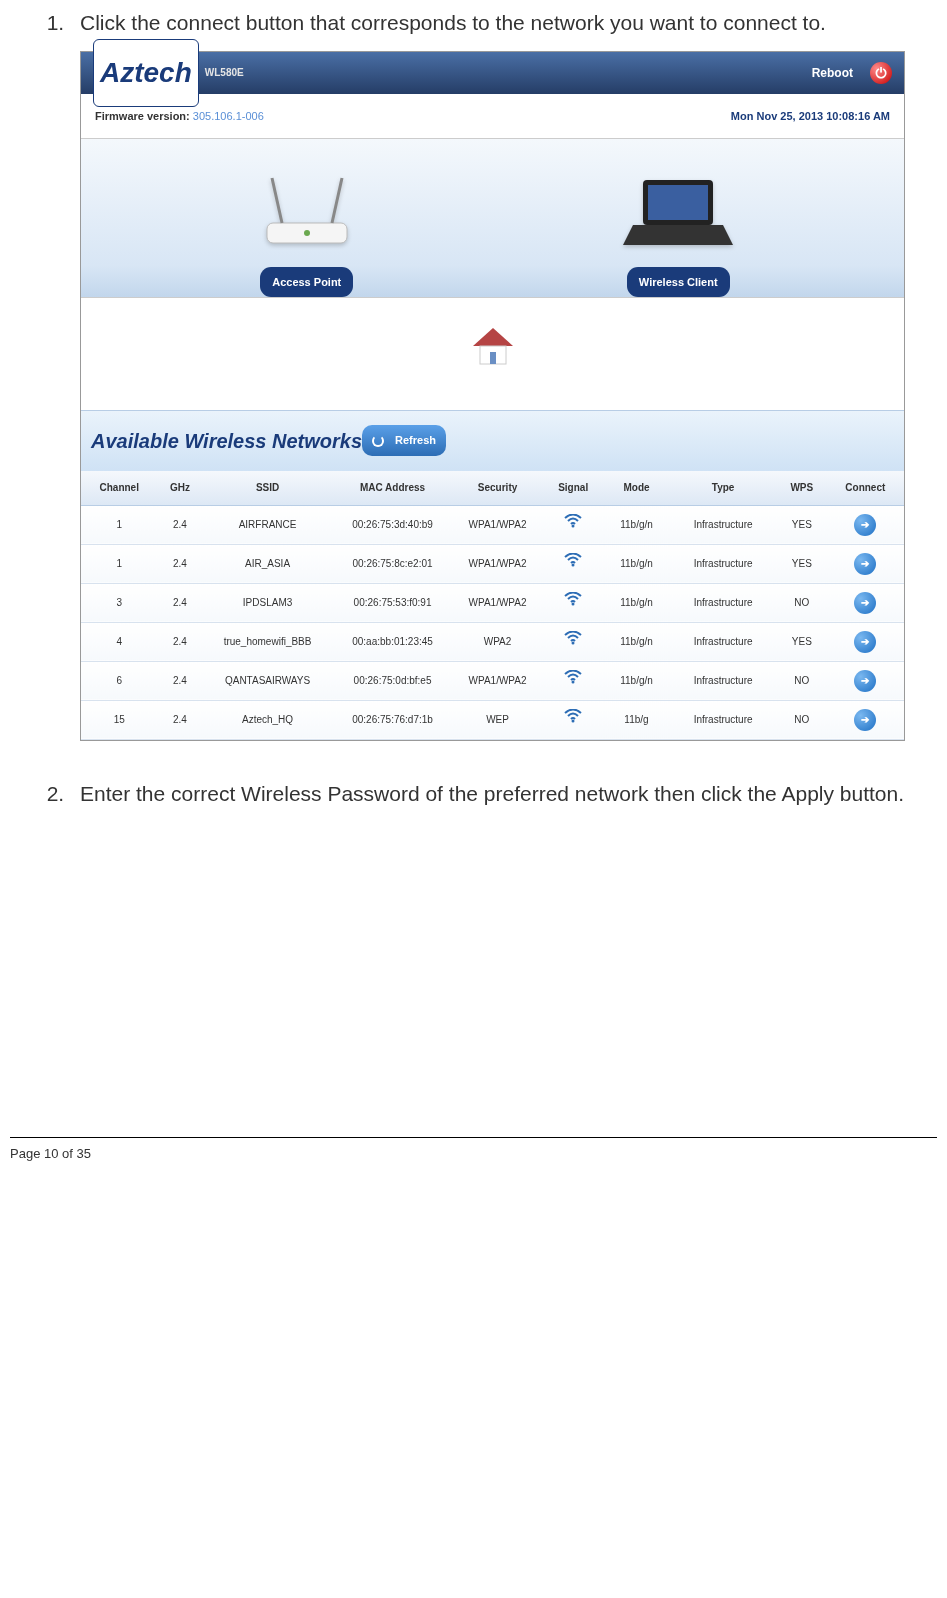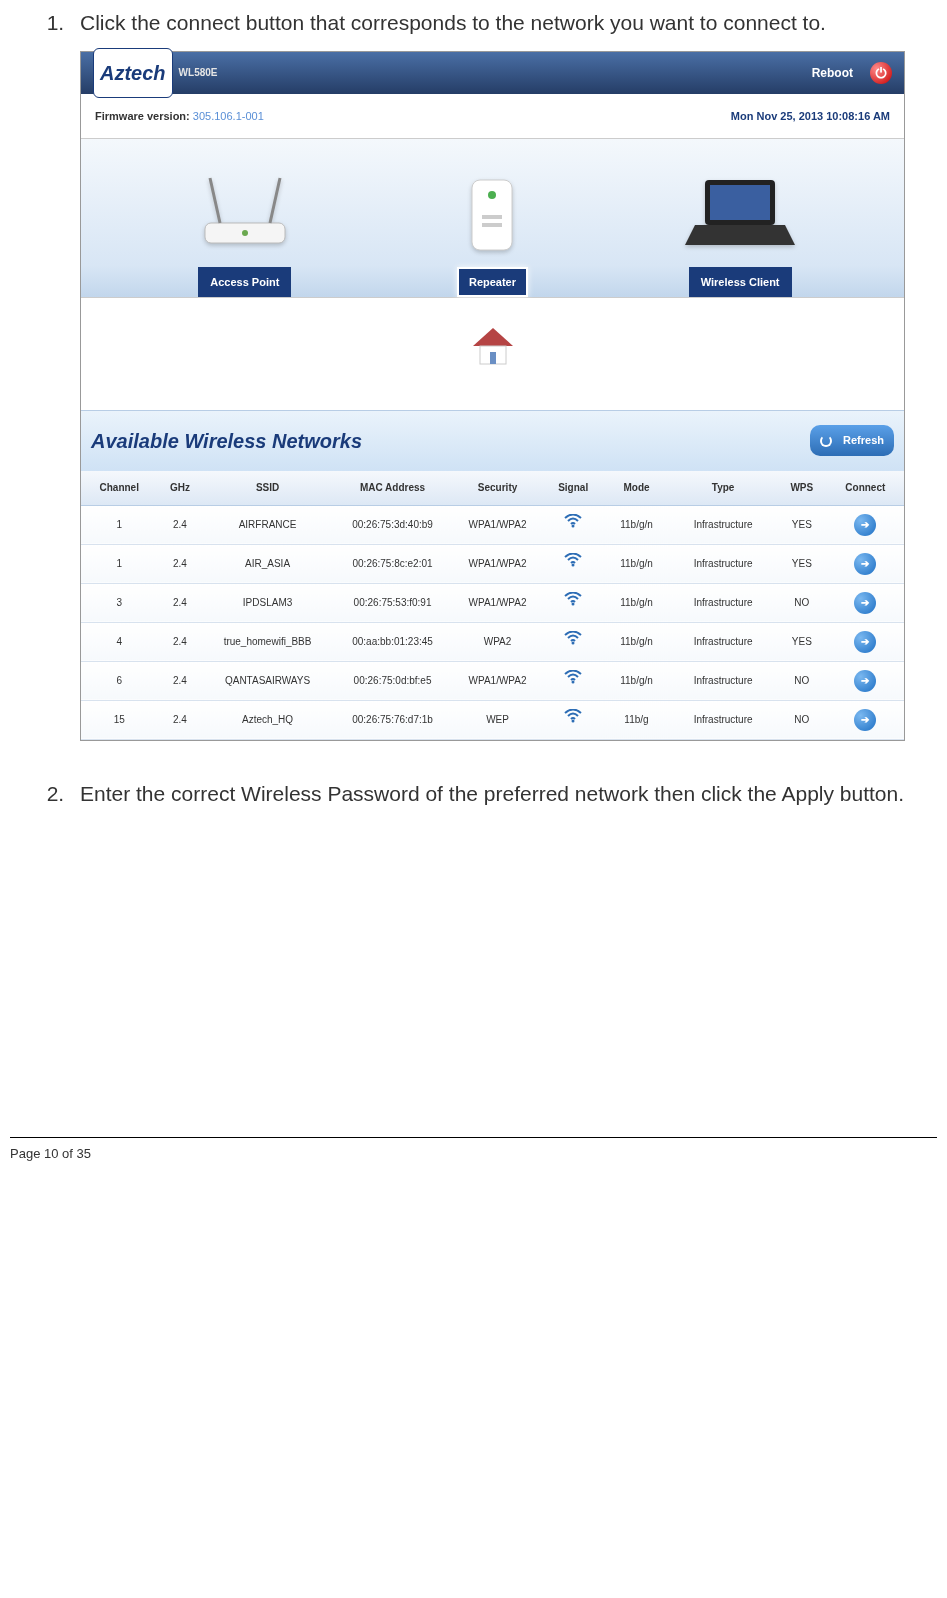--- a/index.html
+++ b/index.html
@@ -57,21 +57,21 @@
     gap: 6px;
   }
   .logo-box {
     background: #fff;
     border: 1px solid #1a3b7a;
     border-radius: 6px;
     padding: 2px 6px;
     font-weight: bold;
     font-style: italic;
     color: #1a3b7a;
-    font-size: 20px;
+    font-size: 28px;
   }
   .model {
     color: #e5e5e5;
     font-size: 10px;
     font-weight: bold;
   }
   .reboot {
     display: flex;
     align-items: center;
     gap: 17px;
@@ -119,40 +119,39 @@
     width: 120px; height: 105px;
     display: flex; align-items: center; justify-content: center;
   }
   .device-ap svg, .device-rep svg, .device-cli svg { filter: drop-shadow(0 2px 2px rgba(0,0,0,.2)); }
   .mode-label {
     background: #1a3b7a;
     color: #fff;
     font-size: 11px;
     font-weight: bold;
     padding: 3px 12px;
-    border-radius: 0;
+    border-radius: 11px;
     margin-top: 2px;
   }
   .mode.selected .mode-label {
     box-shadow: 0 0 0 2px #fff inset, 0 0 6px rgba(255,255,255,.8);
   }
   .house-row {
     text-align: center;
     padding: 28px 0 35px 0;
   }
   .house-icon {
     display: inline-block;
     width: 50px; height: 40px;
   }
   .section-bar {
     background: linear-gradient(#eaf3fb, #cfe2f5);
     border-top: 1px solid #b8cde5;
     display: flex;
     align-items: center;
-    justify-content: space-between;
     padding: 8px 10px;
   }
   .section-title {
     color: #1a3b7a;
     font-size: 20px;
     font-weight: bold;
     font-style: italic;
   }
   .refresh-btn {
     display: flex;
@@ -235,47 +234,36 @@
           </div>
           <div class="reboot">
             <span>Reboot</span>
             <span class="reboot-icon">⏻</span>
           </div>
         </div>
 
         <div class="subbar">
           <div class="fw">
             <b>Firmware version:</b>
-            <span class="ver">305.106.1-001</span>
+            <span class="ver">305.106.1-006</span>
           </div>
           <div class="dt">Mon Nov 25, 2013 10:08:16 AM</div>
         </div>
 
         <div class="modes">
           <div class="mode">
             <div class="device-ap">
               <svg width="100" height="90" viewBox="0 0 100 90">
                 <rect x="10" y="55" width="80" height="20" rx="6" fill="#f5f5f5" stroke="#bbb"></rect>
                 <line x1="25" y1="55" x2="15" y2="10" stroke="#888" stroke-width="3"></line>
                 <line x1="75" y1="55" x2="85" y2="10" stroke="#888" stroke-width="3"></line>
                 <circle cx="50" cy="65" r="3" fill="#6aa84f"></circle>
               </svg>
             </div>
             <div class="mode-label">Access Point</div>
-          </div>
-          <div class="mode selected">
-            <div class="device-rep">
-              <svg width="70" height="95" viewBox="0 0 70 95">
-                <rect x="15" y="15" width="40" height="70" rx="8" fill="#fff" stroke="#ccc"></rect>
-                <circle cx="35" cy="30" r="4" fill="#4caf50"></circle>
-                <rect x="25" y="50" width="20" height="4" fill="#ccc"></rect>
-                <rect x="25" y="58" width="20" height="4" fill="#ccc"></rect>
-              </svg>
-            </div>
-            <div class="mode-label">Repeater</div>
           </div>
           <div class="mode">
             <div class="device-cli">
               <svg width="120" height="85" viewBox="0 0 120 85">
                 <rect x="25" y="10" width="70" height="45" rx="4" fill="#222"></rect>
                 <rect x="30" y="15" width="60" height="35" fill="#3a5fa0"></rect>
                 <polygon points="15,55 105,55 115,75 5,75" fill="#333"></polygon>
               </svg>
             </div>
             <div class="mode-label">Wireless Client</div>

